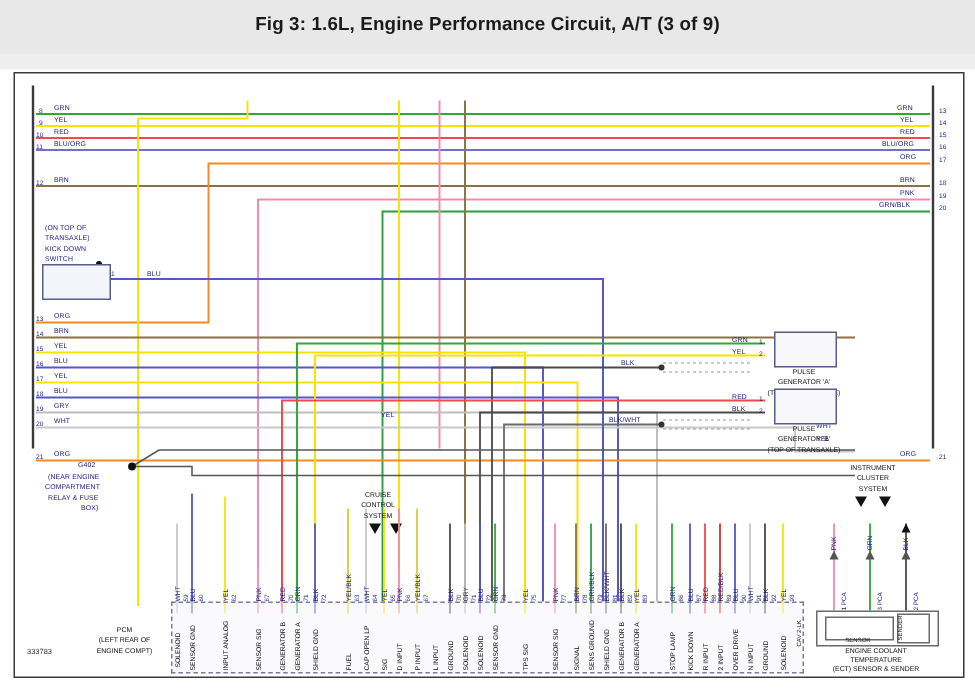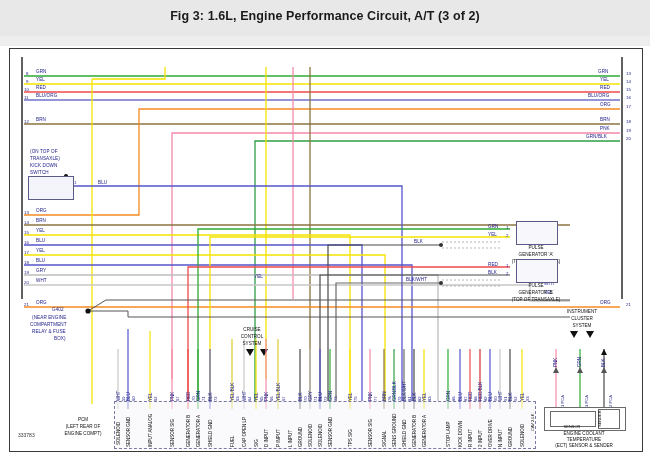--- a/index.html
+++ b/index.html
@@ -38,21 +38,21 @@
   .boxw{position:absolute;border:1px solid #5b5b8a;background:#f7f7fc;}
   .dashbox{position:absolute;border:1px dashed #7a7aa6;background:rgba(245,245,252,.55);}
   .solidbox{position:absolute;border:1px solid #6a6a6a;background:#ffffff;}
 </style>
 </head>
 <body>
 
 <div id="root">
 
   <div class="titlebar">
-    <div class="t">Fig 3: 1.6L, Engine Performance Circuit, A/T (3 of 2)</div>
+    <div class="t">Fig 3: 1.6L, Engine Performance Circuit, A/T (3 of 9)</div>
   </div>
   <div class="subbar"></div>
 
   <div class="frame">
     <div class="inner">
 
       <svg class="wires" viewBox="0 0 632 402">
 
         <line x1="12" y1="8" x2="12" y2="250" stroke="#3a3a3a" stroke-width="1.6"></line>
 

